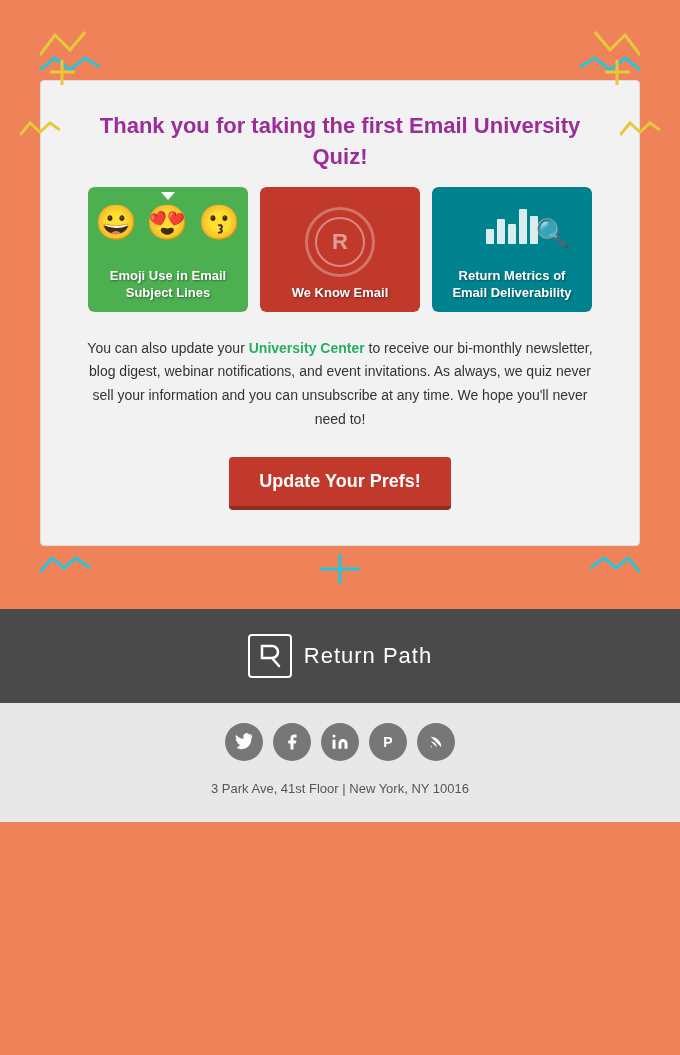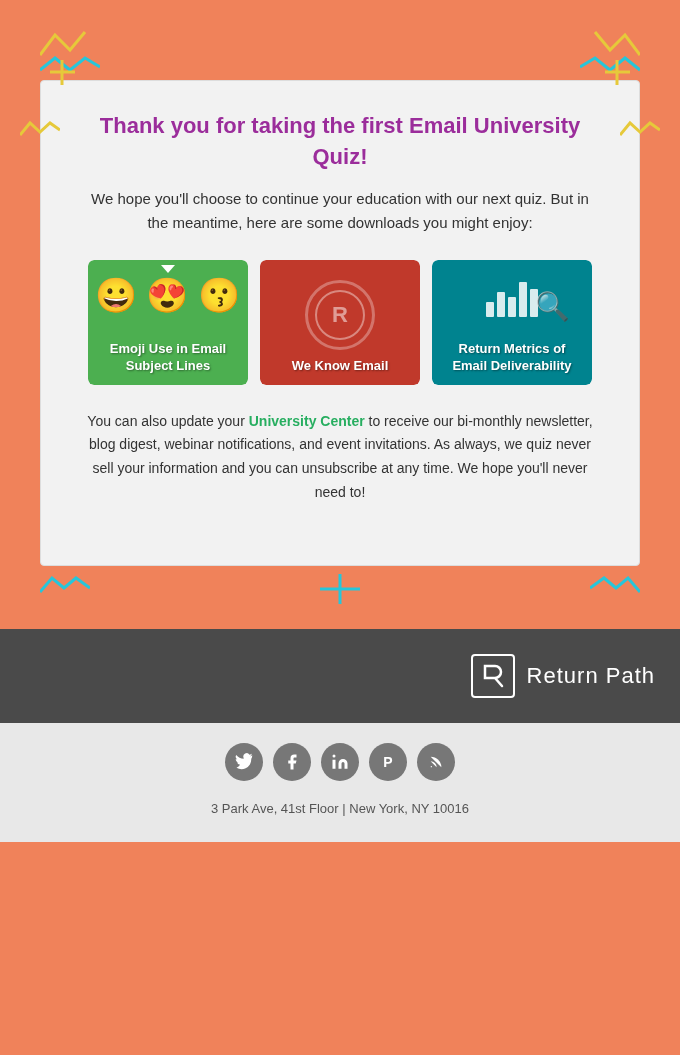--- a/index.html
+++ b/index.html
@@ -209,21 +209,21 @@
       text-decoration: none;
       border: none;
       cursor: pointer;
       border-bottom: 4px solid #922b21;
     }
 
     
     .footer-dark {
       background-color: #4a4a4a;
       padding: 25px;
-      text-align: right;
+      text-align: center;
       margin-top: 0;
     }
 
     .return-path-logo {
       display: inline-flex;
       align-items: center;
       gap: 12px;
       color: #fff;
     }
     .rp-text {
@@ -315,21 +315,20 @@
       </svg>
     <svg width="60" height="20" viewBox="0 0 60 20">
         <polyline points="0,12 15,3 30,15 45,3 60,15" stroke="#26c6da" stroke-width="3" fill="none"></polyline>
       </svg>
   </div>
 
   <div class="content-card">
 
     <h1 class="card-title">Thank you for taking the first Email University Quiz!</h1>
 
-    <p class="card-subtitle">We hope you'll choose to continue your education with our next quiz. But in the meantime, here are some downloads you might enjoy:</p>
 
     
     <div class="download-row">
 
       <div class="download-card card-emoji">
         <div class="card-bg"></div>
         <div class="arrow-down"></div>
         <div class="emoji-icons">
           😀 😍 😗
         </div>
@@ -362,20 +361,21 @@
       </div>
 
     </div>
 
     
     <p class="body-text">
       <span>You can also update your </span><a href="#" class="pref-link">University Center</a><span> to receive our bi-monthly newsletter, blog digest, webinar notifications, and event invitations. As always, we quiz never sell your information and you can unsubscribe at any time. We hope you'll never need to!</span>
     </p>
 
     
+    <button class="cta-button">Update Your Prefs!</button>
 
   </div>
 
   <div style="display:flex; justify-content:space-between; padding: 8px 40px 5px;">
     <svg width="50" height="20" viewBox="0 0 50 20">
         <polyline points="0,18 12,4 24,14 36,4 50,14" stroke="#26c6da" stroke-width="3" fill="none"></polyline>
       </svg>
     <svg width="40" height="30" viewBox="0 0 40 30">
         <polyline points="20,0 20,30" stroke="#26c6da" stroke-width="3" fill="none"></polyline>
         <polyline points="0,15 40,15" stroke="#26c6da" stroke-width="3" fill="none"></polyline>

